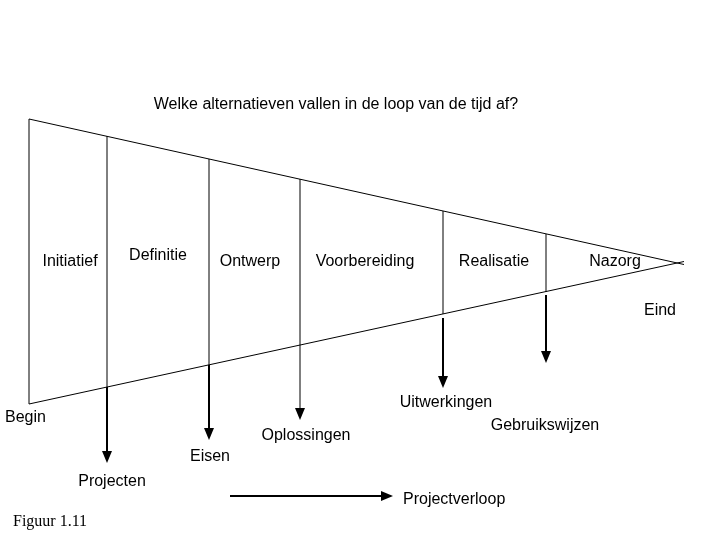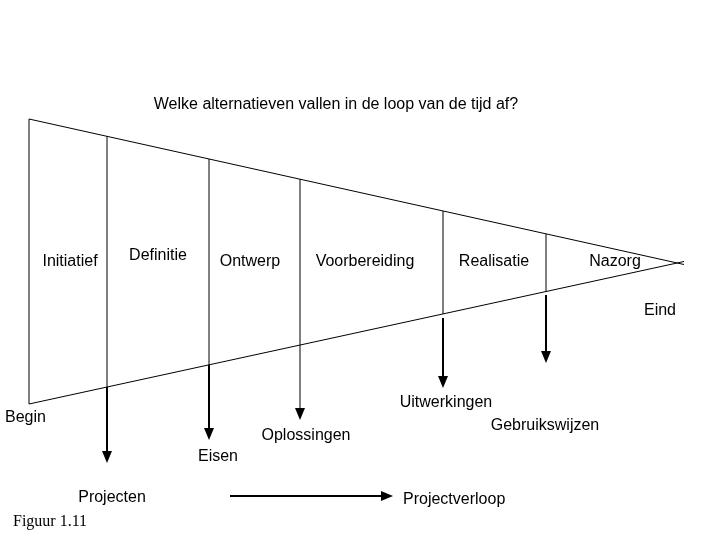--- a/index.html
+++ b/index.html
@@ -95,22 +95,22 @@
     <div class="lbl centered" style="left:250px; top:252px;">Ontwerp</div>
     <div class="lbl centered" style="left:365px; top:252px;">Voorbereiding</div>
     <div class="lbl centered" style="left:494px; top:252px;text-align:right;">Realisatie</div>
     <div class="lbl centered" style="left:585px; top:252px;margin-left:30px;">Nazorg</div>
   </div>
 
   <div class="lbl" style="left:5px; top:408px;">Begin</div>
   <div class="lbl centered" style="left:660px; top:273px;margin-top:28px;">Eind</div>
 
   <div>
-    <div class="lbl centered" style="left:112px; top:488px;">Projecten</div>
-    <div class="lbl centered" style="left:210px; top:447px;margin-left:8px;">Eisen</div>
+    <div class="lbl centered" style="left:112px; top:472px;">Projecten</div>
+    <div class="lbl centered" style="left:210px; top:447px;">Eisen</div>
     <div class="lbl centered" style="left:306px; top:426px;">Oplossingen</div>
     <div class="lbl centered" style="left:446px; top:393px;">Uitwerkingen</div>
     <div class="lbl centered" style="left:545px; top:388px;margin-top:28px;">Gebruikswijzen</div>
   </div>
 
   <div class="lbl" style="left:403px; top:490px;">Projectverloop</div>
 
   <div class="lbl caption" style="left:13px; top:512px;">Figuur 1.11</div>
 
 </div>

